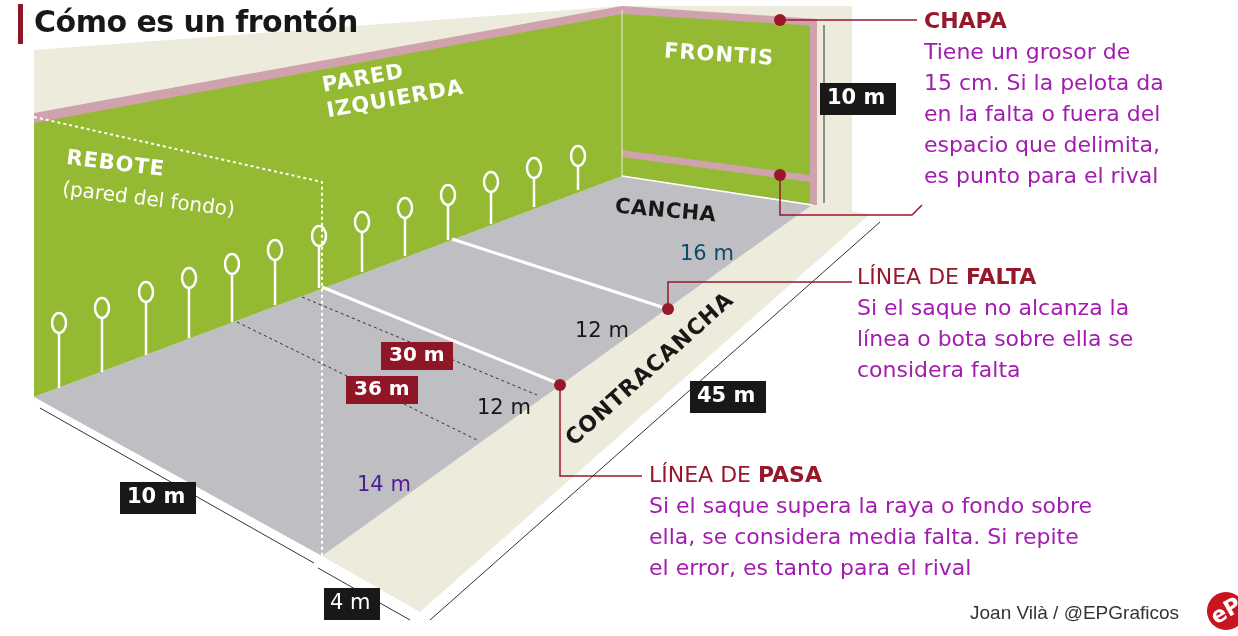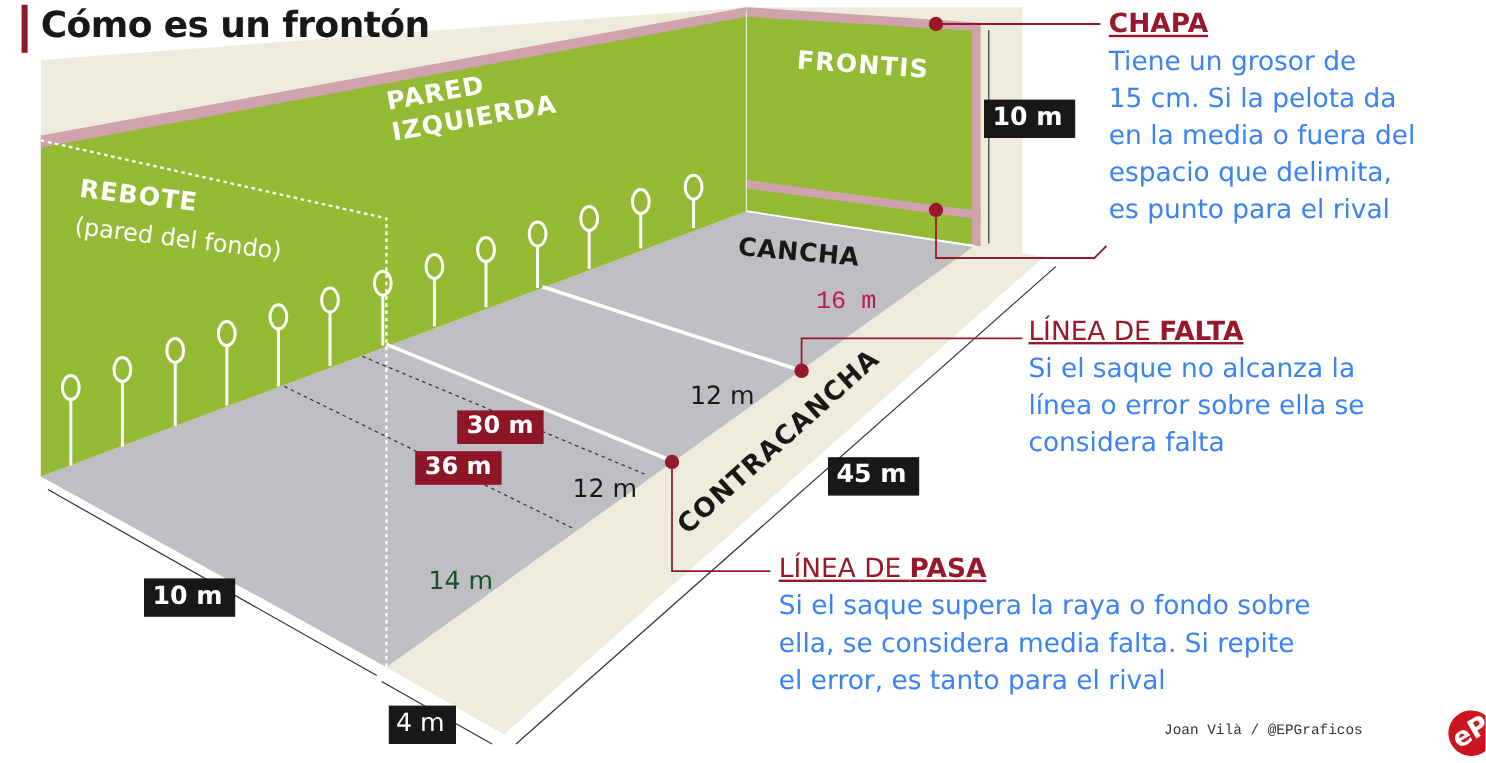--- a/index.html
+++ b/index.html
@@ -1,23 +1,23 @@
 <!DOCTYPE html>
 <html><head>
 <meta charset="utf-8">
 <style>
   html, body { margin:0; padding:0; background:#ffffff; }
   body { width:1238px; height:636px; position:relative; overflow:hidden; font-family:"DejaVu Sans", sans-serif; }
   #scene { position:absolute; left:12px; top:0; width:1238px; height:464px; }
   .title-bar { position:absolute; left:6px; top:4px; width:5px; height:40px; background:#8f1626; }
   .title { position:absolute; left:22px; top:4px; font-size:30px; font-weight:bold; color:#1a1717; letter-spacing:-0.5px; }
-  .txt { position:absolute; color:#3b82f6; font-size:22px; line-height:31px; }
-  .red-head { color:#98182b; font-size:22px; line-height:30px;text-decoration:underline; }
+  .txt { position:absolute; color:#a21caf; font-size:22px; line-height:31px; }
+  .red-head { color:#98182b; font-size:22px; line-height:30px; }
   .red-head b { font-weight:bold; }
-  .credit { position:absolute; left:958px; top:602px; font-size:12px; color:#333; font-family:Liberation Mono, monospace; }
+  .credit { position:absolute; left:958px; top:602px; font-size:19px; color:#333; font-family:Liberation Sans, sans-serif; }
   .logo { position:absolute; left:1195px; top:592px; width:38px; height:38px; border-radius:50%; background:#c8151f; color:#fff; font-weight:bold; font-size:22px; line-height:38px; text-align:center; font-family:"DejaVu Sans", sans-serif; transform:rotate(-30deg); }
 </style>
 </head>
 <body>
 
 <div id="scene">
   <svg width="1238" height="636" viewBox="0 0 1238 636" xmlns="http://www.w3.org/2000/svg">
 
     <polygon points="22,50 610,6 840,6 840,215 760,215 22,395" fill="#ecebdc"></polygon>
 
@@ -110,51 +110,51 @@
     <div>PARED</div>
     <div>IZQUIERDA</div>
   </div>
   <div style="position:absolute;left:652px;top:42px;transform:rotate(4deg);color:#fff;font-weight:bold;font-size:21px;letter-spacing:1px;">FRONTIS</div>
   <div style="position:absolute;left:56px;top:145px;transform:rotate(7deg);transform-origin:left top;color:#fff;font-weight:bold;font-size:21px;letter-spacing:1px;">REBOTE</div>
   <div style="position:absolute;left:52px;top:176px;transform:rotate(7deg);transform-origin:left top;color:#fff;font-size:20px;">(pared del fondo)</div>
 
   
   <div style="position:absolute;left:603px;top:198px;transform:rotate(5deg);color:#1a1717;font-weight:bold;font-size:21px;letter-spacing:0.5px;">CANCHA</div>
   <div style="position:absolute;left:548px;top:432px;transform:rotate(-42deg);transform-origin:left top;color:#1a1717;font-weight:bold;font-size:22px;letter-spacing:1px;white-space:nowrap;">CONTRACANCHA</div>
-  <div style="position:absolute;left:668px;top:241px;font-size:21px;color:#be185d;font-family:Liberation Mono, monospace;">16 m</div>
+  <div style="position:absolute;left:668px;top:241px;font-size:21px;color:#0c4a6e;">16 m</div>
   <div style="position:absolute;left:563px;top:318px;font-size:21px;color:#1a1717;">12 m</div>
   <div style="position:absolute;left:465px;top:395px;font-size:21px;color:#1a1717;">12 m</div>
-  <div style="position:absolute;left:345px;top:472px;font-size:21px;color:#14532d;">14 m</div>
+  <div style="position:absolute;left:345px;top:472px;font-size:21px;color:#4c1d95;">14 m</div>
   <div style="position:absolute;left:377px;top:342px;font-size:20px;font-weight:bold;color:#fff;">30 m</div>
   <div style="position:absolute;left:342px;top:376px;font-size:20px;font-weight:bold;color:#fff;">36 m</div>
 
   
   <div style="position:absolute;left:815px;top:85px;font-size:21px;font-weight:bold;color:#fff;">10 m</div>
   <div style="position:absolute;left:685px;top:383px;font-size:21px;font-weight:bold;color:#fff;">45 m</div>
   <div style="position:absolute;left:115px;top:484px;font-size:21px;font-weight:bold;color:#fff;">10 m</div>
   <div style="position:absolute;left:318px;top:590px;font-size:21px;font-weight:normal;color:#fff;">4 m</div>
 
   
   <div style="position:absolute;left:912px;top:6px;">
     <div class="red-head"><b>CHAPA</b></div>
     <div class="txt" style="position:static;">
       <div>Tiene un grosor de</div>
       <div>15 cm. Si la pelota da</div>
-      <div>en la media o fuera del</div>
+      <div>en la falta o fuera del</div>
       <div>espacio que delimita,</div>
       <div>es punto para el rival</div>
     </div>
   </div>
 
   
   <div style="position:absolute;left:845px;top:262px;">
     <div class="red-head"><span>LÍNEA DE </span><b>FALTA</b></div>
     <div class="txt" style="position:static;">
       <div>Si el saque no alcanza la</div>
-      <div>línea o error sobre ella se</div>
+      <div>línea o bota sobre ella se</div>
       <div>considera falta</div>
     </div>
   </div>
 
   
   <div style="position:absolute;left:637px;top:460px;">
     <div class="red-head"><span>LÍNEA DE </span><b>PASA</b></div>
     <div class="txt" style="position:static;">
       <div>Si el saque supera la raya o fondo sobre</div>
       <div>ella, se considera media falta. Si repite</div>

